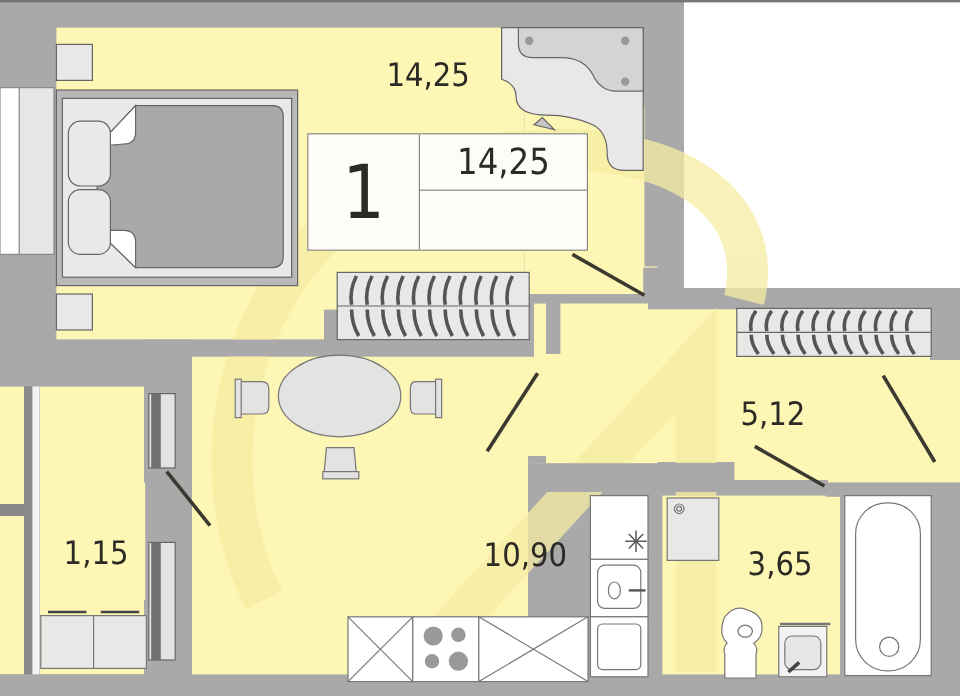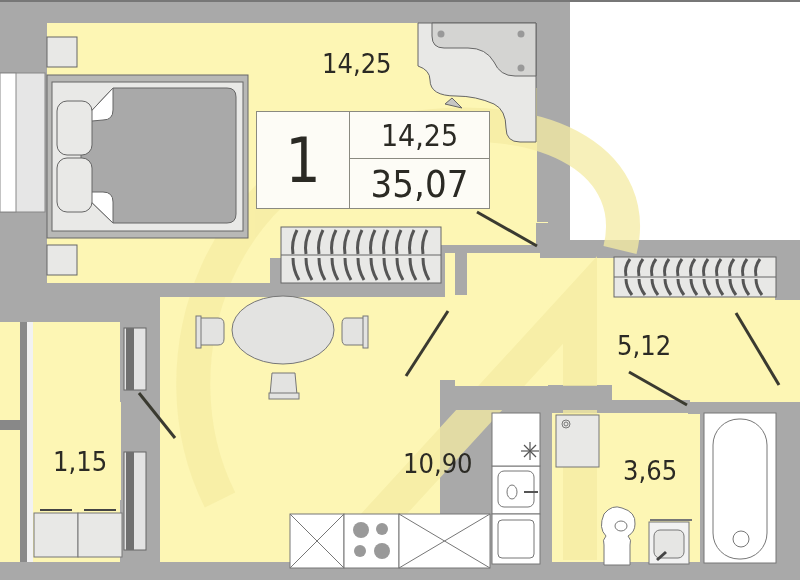--- a/index.html
+++ b/index.html
@@ -220,20 +220,19 @@
     <rect x="34" y="513" width="44" height="44"></rect>
     <rect x="78" y="513" width="44" height="44"></rect>
     <line x1="40" y1="510" x2="72" y2="510" stroke="#444" stroke-width="2"></line>
     <line x1="84" y1="510" x2="116" y2="510" stroke="#444" stroke-width="2"></line>
   </g>
 </svg>
 
 <div id="infobox">
   <div class="rooms">1</div>
   <div class="living">14,25</div>
-  <div class="total">35,07</div>
 </div>
 
 <div class="lbl area" style="left:322px; top:48px;">14,25</div>
 <div class="lbl area" style="left:403px; top:448px;">10,90</div>
 <div class="lbl area" style="left:617px; top:330px;">5,12</div>
 <div class="lbl area" style="left:623px; top:455px;">3,65</div>
 <div class="lbl area" style="left:53px; top:446px;">1,15</div>
 
 </body></html>

